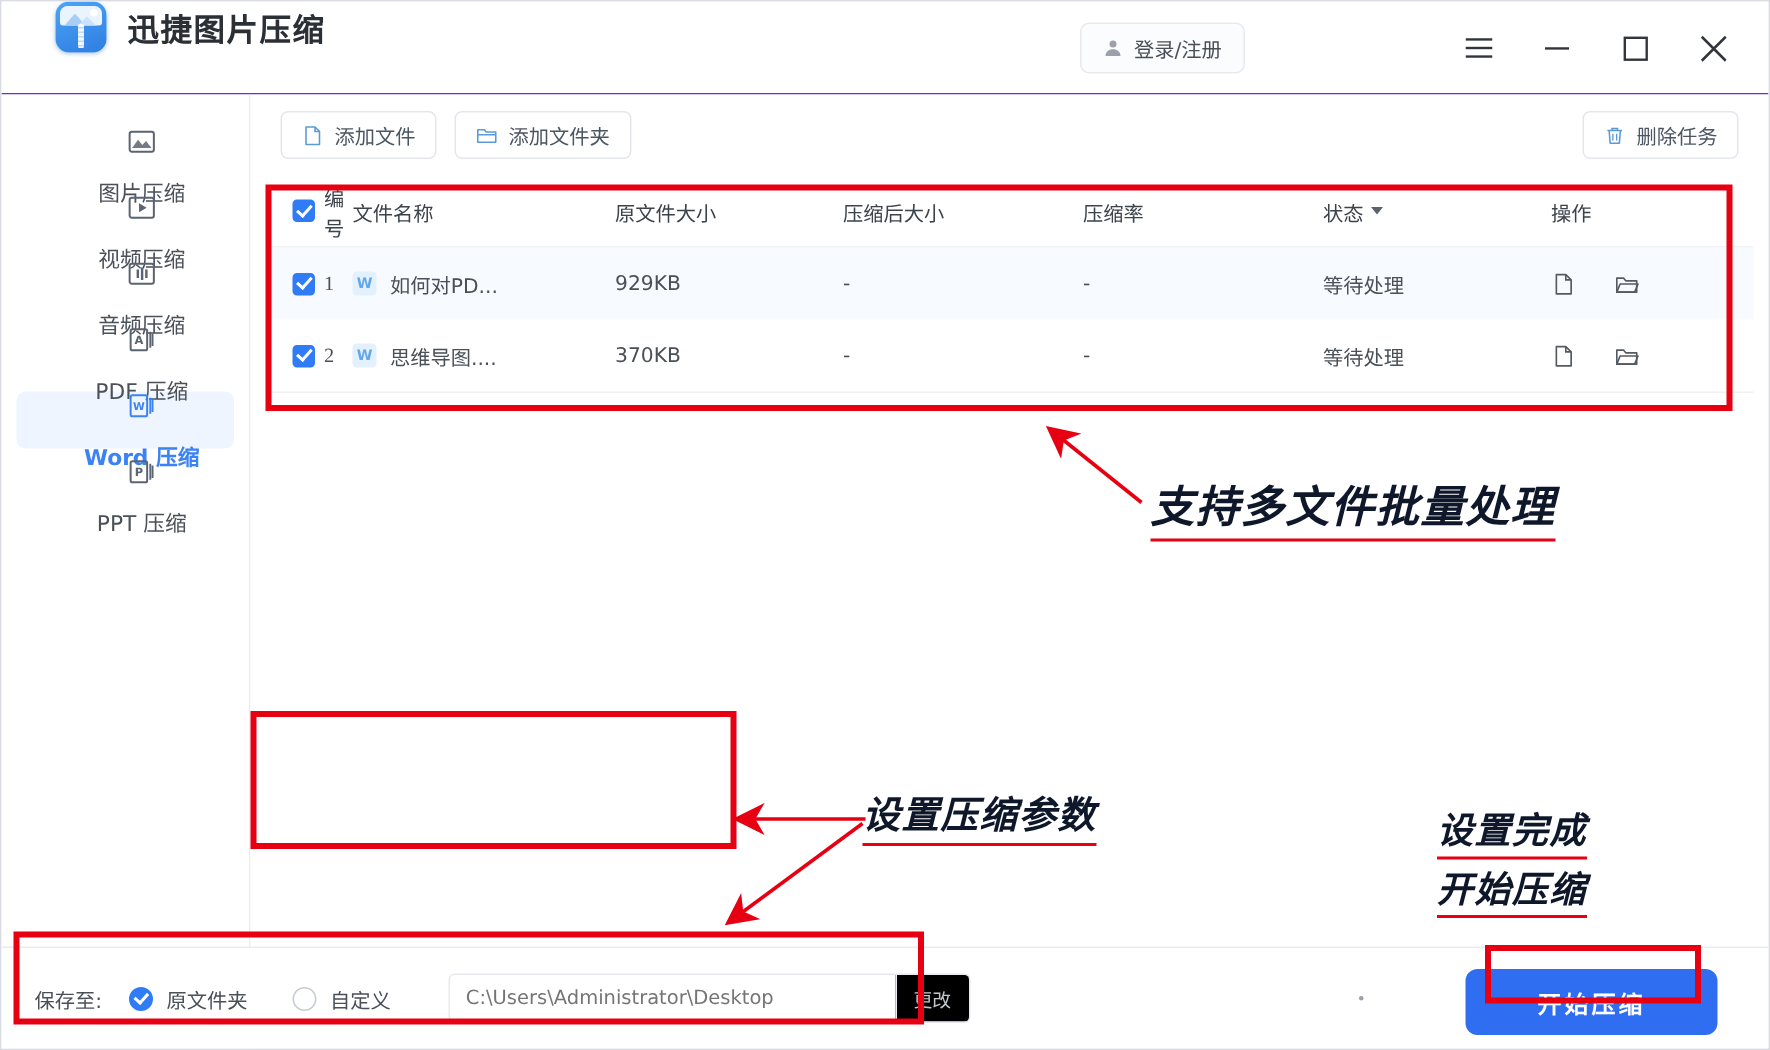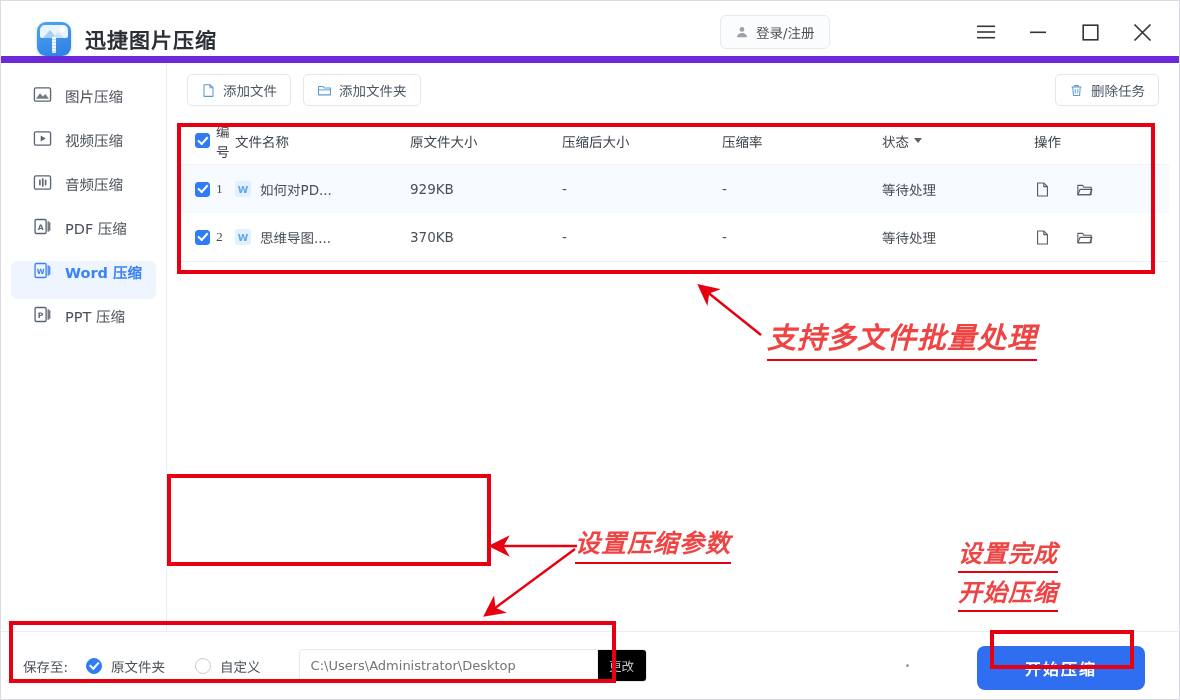--- a/index.html
+++ b/index.html
@@ -12,22 +12,22 @@
   }
   .app{
     position:relative;width:1180px;height:700px;
     border:1px solid #d9dde3;box-sizing:border-box;
     background:#fff;overflow:hidden;
   }
 
   
   .titlebar{
     position:absolute;left:0;top:0;width:100%;height:62px;
-    background:#ffffff;border-bottom:7px solid #6d28d9;
-    box-sizing:border-box;display:flex;align-items:flex-end;
+    background:#ffffff;border-bottom:1px solid #6d28d9;
+    box-sizing:border-box;display:flex;align-items:flex-start;
   }
   .brand{display:flex;align-items:center;margin-left:36px;}
   .app-icon{
     width:34px;height:34px;border-radius:9px;
     background:linear-gradient(160deg,#4ba6f5 0%,#2f7de1 100%);
     position:relative;overflow:hidden;flex:none;
     box-shadow:0 1px 3px rgba(40,110,200,.35);
   }
   .app-icon .sky{
     position:absolute;left:3px;top:3px;width:28px;height:13px;
@@ -74,23 +74,23 @@
   .wbtn{width:22px;height:22px;display:flex;align-items:center;justify-content:center;cursor:pointer;color:#32363c;}
   .wbtn svg{display:block;}
 
   
   .sidebar{
     position:absolute;left:0;top:62px;width:166px;bottom:0;
     background:#ffffff;border-right:1px solid #e9ecf1;
     box-sizing:border-box;padding-top:16px;
   }
   .side-item{
-    display:flex;gap:13px;
+    display:flex;align-items:center;gap:13px;
     height:38px;margin:6px 10px;padding-left:22px;border-radius:6px;
-    font-size:14.5px;color:#4b5158;cursor:pointer;box-sizing:border-box;
+    font-size:14.5px;color:#4b5158;cursor:pointer;box-sizing:border-box;flex-direction:column;
   }
   .side-item.active{background:#eef5ff;color:#3b82f6;font-weight:700;}
   .side-ico{width:19px;height:19px;flex:none;display:block;color:#5a6472;}
   .side-item.active .side-ico{color:#3b82f6;}
 
   
   .main{
     position:absolute;left:166px;top:62px;right:0;bottom:68px;
     background:#fff;box-sizing:border-box;
   }
@@ -191,21 +191,21 @@
     position:absolute;right:34px;top:14px;width:168px;height:44px;
     background:#2f6ef0;border-radius:8px;color:#fff;font-size:16px;font-weight:700;
     display:flex;align-items:center;justify-content:center;cursor:pointer;
     letter-spacing:2px;
   }
   .dot{position:absolute;left:905px;bottom:32px;width:3px;height:3px;background:#9aa0a8;border-radius:50%;}
 
   
   .ann{position:absolute;left:0;top:0;width:1180px;height:700px;pointer-events:none;}
   .ann-text{
-    position:absolute;color:#ef4444;font-weight:700;
+    position:absolute;color:#0f172a;font-weight:700;
     font-family:"DejaVu Serif","Liberation Serif",serif;
     font-style:italic;border-bottom:2.5px solid #e60012;
     white-space:nowrap;letter-spacing:1px;
   }
   #ann1{left:766px;top:313px;font-size:29px;padding-bottom:3px;}
   #ann2{left:574px;top:522px;font-size:25px;padding-bottom:3px;}
   #ann3{left:957px;top:533px;font-size:24px;padding-bottom:2px;}
   #ann4{left:957px;top:572px;font-size:24px;padding-bottom:2px;}
   .rbox{position:absolute;border:4px solid #e60012;box-sizing:border-box;}
 </style>

